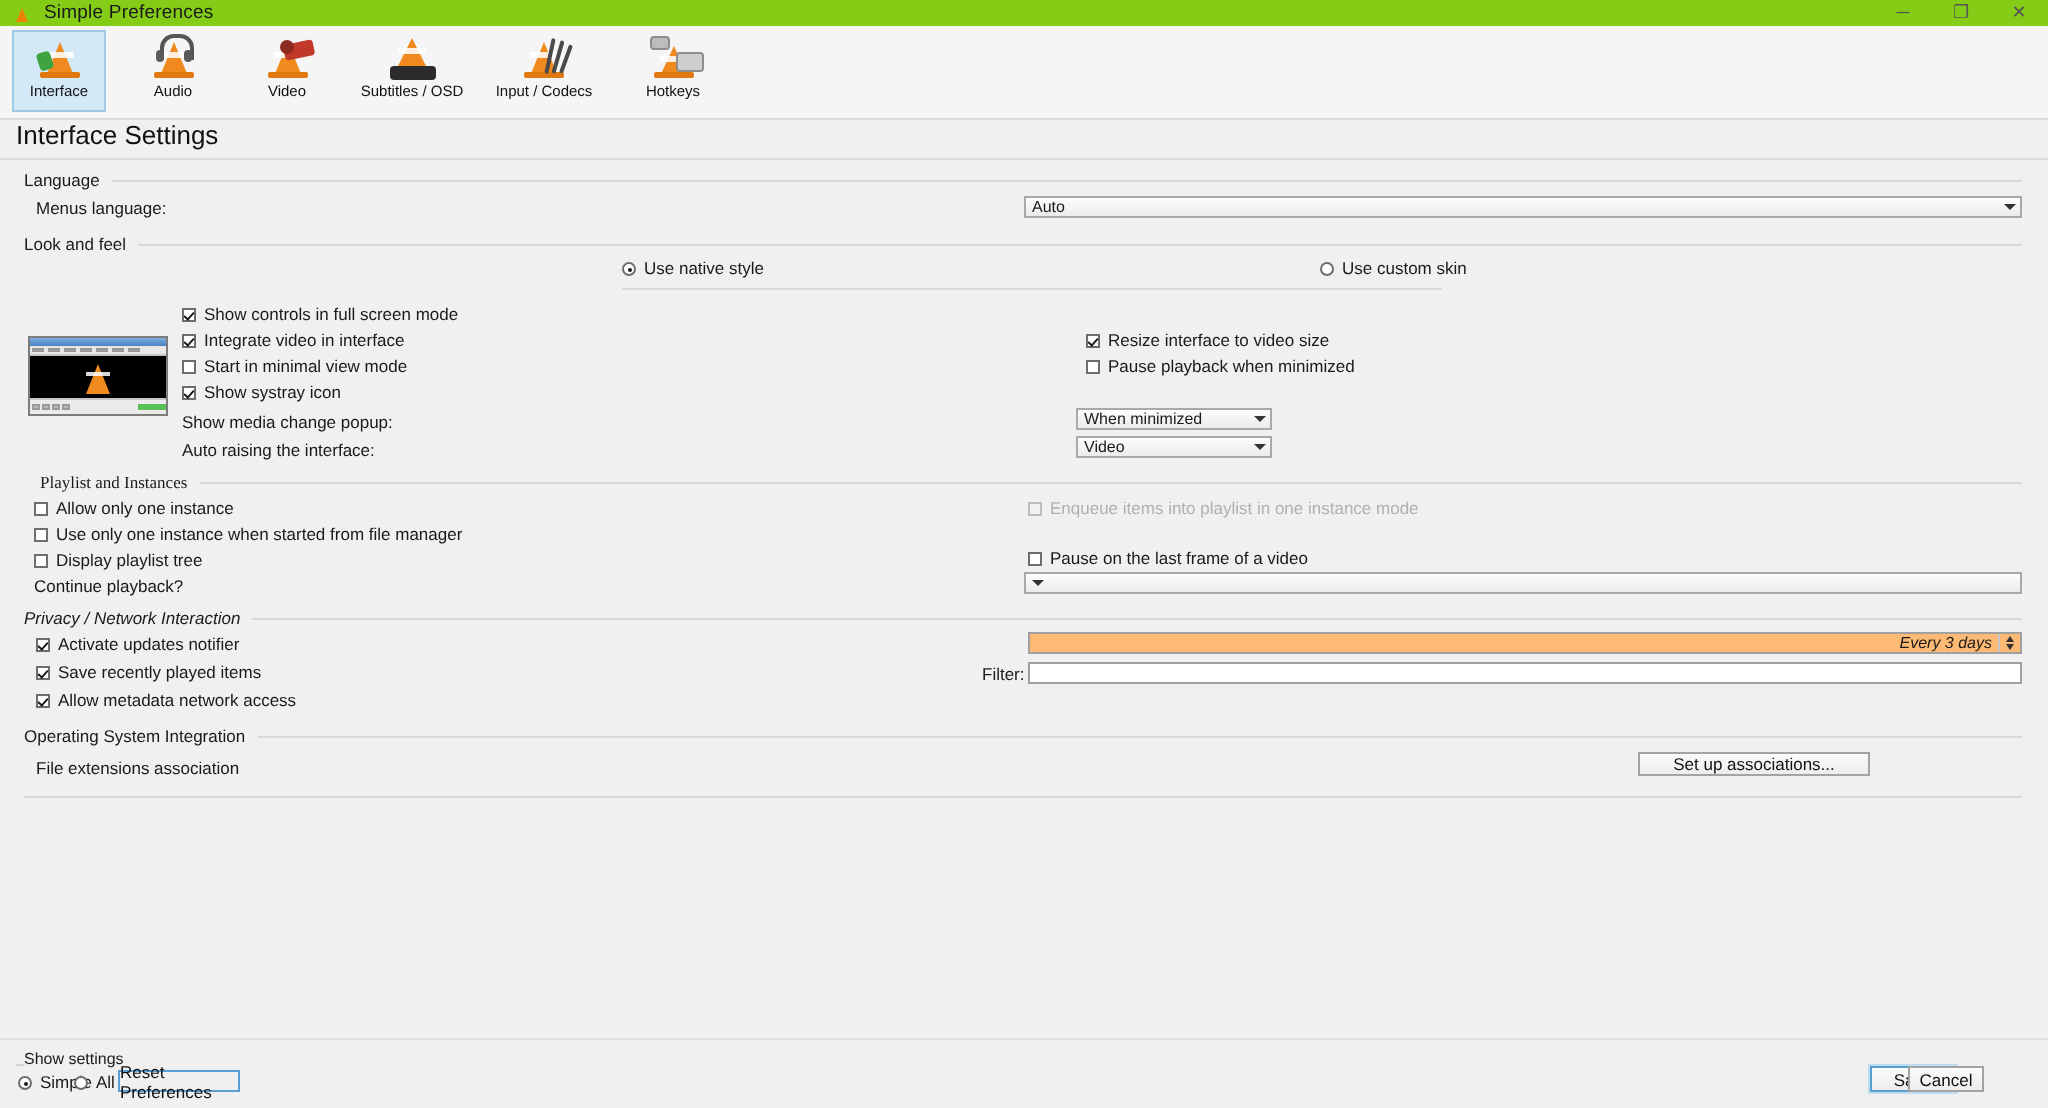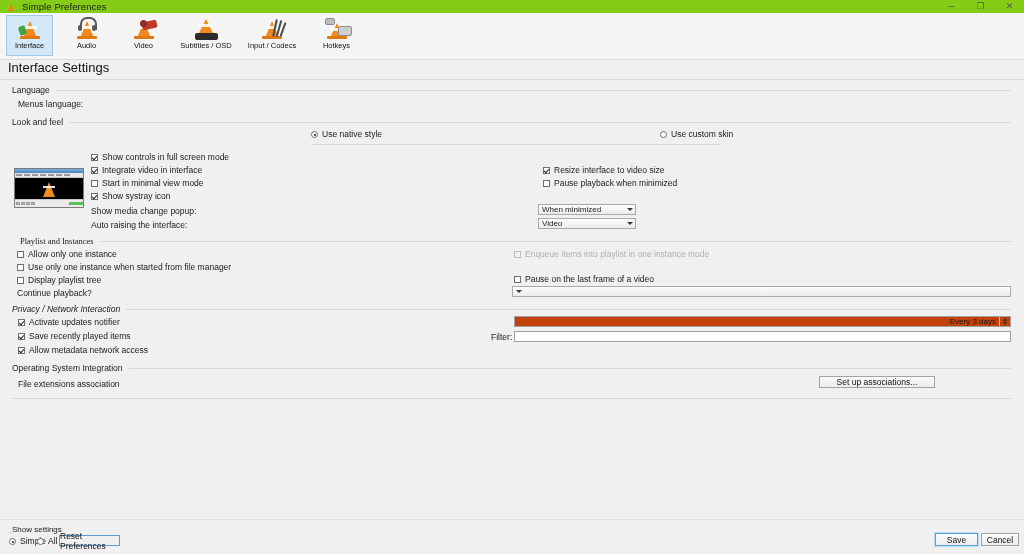--- a/index.html
+++ b/index.html
@@ -76,22 +76,22 @@
   .sel-box{position:absolute;height:11px;background:linear-gradient(#fdfdfd,#eceaea);
            border:1px solid #a9a9a9;box-sizing:border-box;display:flex;align-items:center;}
   .sel-box .v{font-size:8px;color:#1a1a1a;padding-left:3px;flex:1;overflow:hidden;white-space:nowrap;}
   .sel-box .ar{width:11px;display:flex;align-items:center;justify-content:center;}
   .sel-box .ar:before{content:"";border-left:3px solid transparent;border-right:3px solid transparent;
            border-top:3px solid #333;display:block;}
 
   
   .inp{position:absolute;height:11px;background:#fff;border:1px solid #a0a0a0;box-sizing:border-box;}
   
-  .spin{position:absolute;height:11px;background:#c2410c;border:1px solid #a0a0a0;box-sizing:border-box;
-        display:flex;align-items:center;justify-content:flex-end;}
+  .spin{position:absolute;height:11px;background:#fdba74;border:1px solid #a0a0a0;box-sizing:border-box;
+        display:flex;align-items:center;justify-content:flex-end;font-style:italic;}
   .spin .v{font-size:8px;color:#1a1a1a;padding-right:3px;}
   .spin .btns{width:9px;height:9px;border-left:1px solid #c8c8c8;margin-right:1px;
         display:flex;flex-direction:column;align-items:center;justify-content:center;}
   .spin .btns i{display:block;width:0;height:0;border-left:2px solid transparent;border-right:2px solid transparent;}
   .spin .btns i.up{border-bottom:3px solid #333;margin-bottom:1px;}
   .spin .btns i.dn{border-top:3px solid #333;}
 
   
   .btn{position:absolute;background:linear-gradient(#fbfbfb,#eeecec);border:1px solid #a3a3a3;
        box-sizing:border-box;display:flex;align-items:center;justify-content:center;
@@ -200,20 +200,24 @@
 
   <div class="heading">Interface Settings</div>
   <div class="hrule"></div>
 
   <div class="content">
 
     <div class="seclabel" style="left:12px;top:5px;">Language</div>
     <div class="secline" style="left:56px;top:10px;width:955px;"></div>
 
     <div class="row-lbl" style="left:18px;top:19px;">Menus language:</div>
+    <div class="sel-box" style="left:512px;top:18px;width:499px;">
+      <span class="v">Auto</span>
+      <span class="ar"></span>
+    </div>
 
     <div class="seclabel" style="left:12px;top:37px;">Look and feel</div>
     <div class="secline" style="left:68px;top:42px;width:943px;"></div>
 
     <div class="rb on" style="left:311px;top:50px;">
       <span class="dot"></span>
       <span class="txt">Use native style</span>
     </div>
     <div class="rb" style="left:660px;top:50px;">
       <span class="dot"></span>
@@ -359,16 +363,16 @@
       <span class="txt">Simple</span>
     </div>
     <div class="rb" style="left:37px;top:17px;">
       <span class="dot"></span>
       <span class="txt">All</span>
     </div>
 
     <div class="btn focus" style="left:59px;top:15px;width:61px;height:11px;background:#f0f0f0;border-color:#5a9fd4;box-shadow:none;">Reset Preferences</div>
 
     <div class="btn focus" style="left:935px;top:13px;width:43px;height:13px;">Save</div>
-    <div class="btn" style="left:981px;top:13px;width:38px;height:13px;">Cancel</div>
+    <div class="btn" style="left:954px;top:13px;width:38px;height:13px;">Cancel</div>
   </div>
 
 </div>
 
 </body></html>

